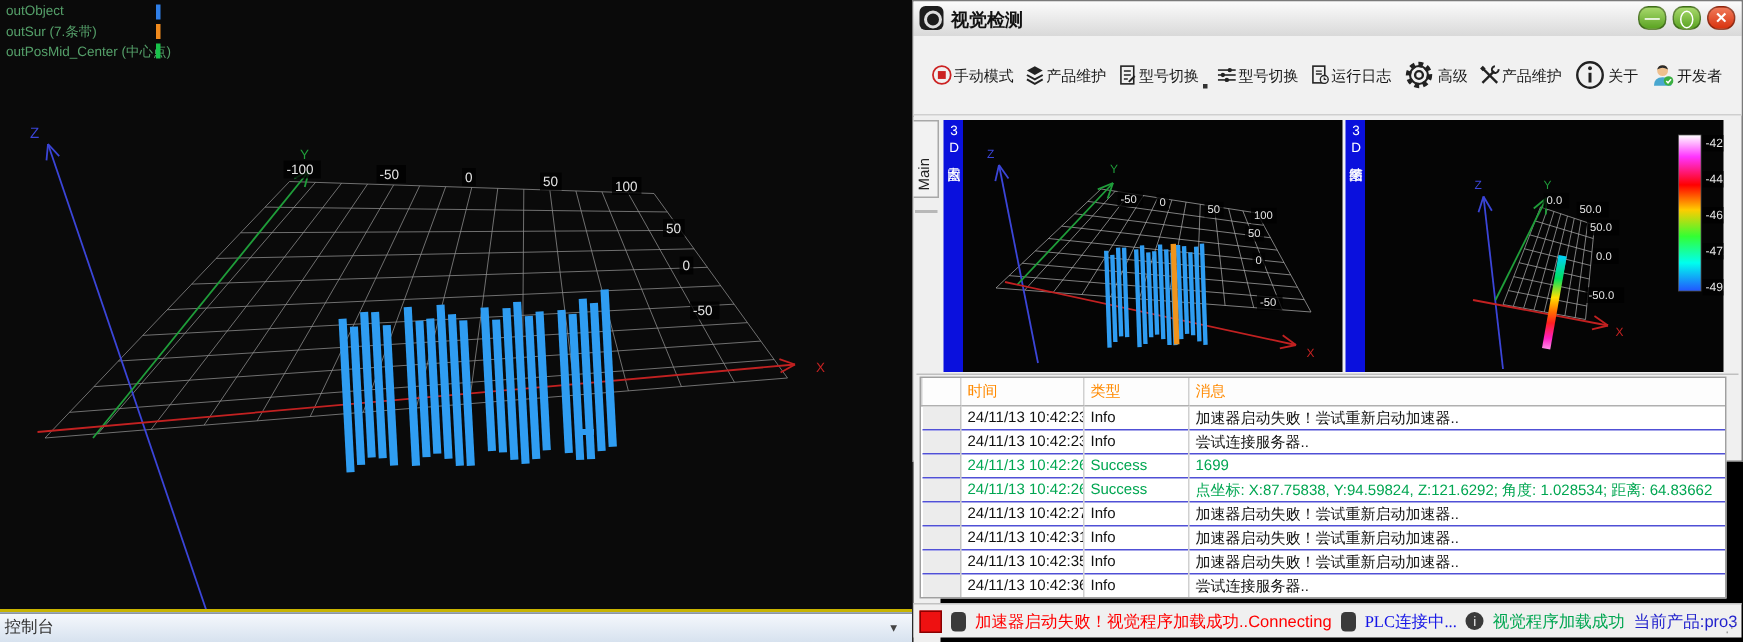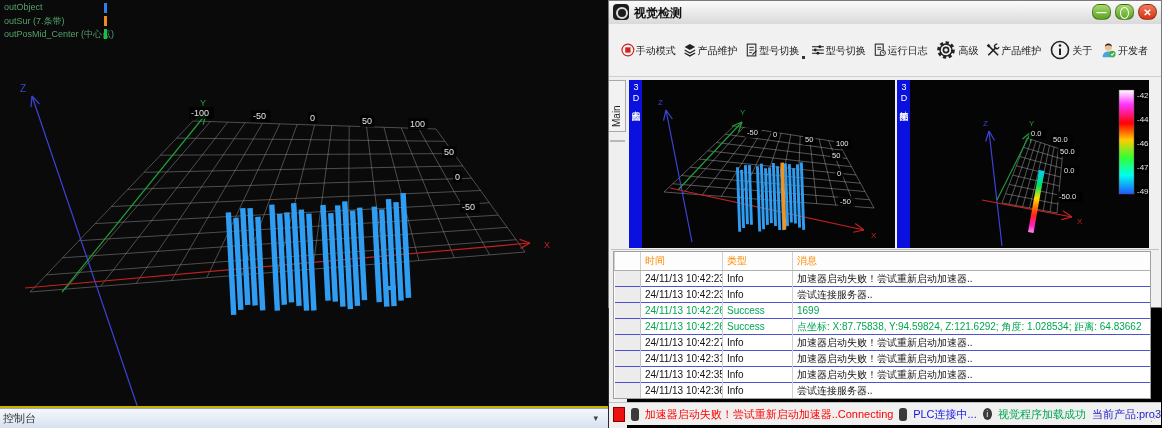--- a/index.html
+++ b/index.html
@@ -71,21 +71,21 @@
   table.log tr.ok td{color:#00a651;}
   table.log tr.ok td.g{color:#111;}
 
   .statusbar{position:absolute;left:0;top:401px;width:100%;height:23px;background:#f0f0f0;
     border-top:1px solid #c2c2c2;display:flex;align-items:center;font-size:11px;gap:6px;
     padding-left:4px;box-sizing:border-box;white-space:nowrap;}
   .alarm-sq{width:13px;height:13px;background:#ee1111;border:1px solid #8a0000;}
   .dev-ic{width:10px;height:13px;background:#3a3a3a;border-radius:3px;display:inline-block;}
   .circ-ic{width:12px;height:12px;background:#3a3a3a;border-radius:50%;color:#eee;font-size:9px;
     line-height:12px;text-align:center;display:inline-block;}
-  .st-red{color:#f00;} .st-blue{color:#1414e6;} .st-green{color:#00a651;} .st-prod{color:#2222cc;}
+  .st-red{color:#f00;} .st-blue{color:#1414e6;font-family:Liberation Serif, serif;} .st-green{color:#00a651;} .st-prod{color:#2222cc;}
   .grip{position:absolute;right:2px;bottom:2px;font-size:9px;color:#999;}
 </style>
 </head>
 <body>
 
 <div id="left-pane">
   <svg id="left-scene" width="608" height="406">
       <line x1="193" y1="121" x2="30" y2="292" stroke="#8f8f8f" stroke-width="0.6" opacity="0.85"></line>
       <line x1="210.35714285714286" y1="121.57142857142857" x2="65.35714285714286" y2="289.14285714285717" stroke="#8f8f8f" stroke-width="0.6" opacity="0.85"></line>
       <line x1="227.71428571428572" y1="122.14285714285714" x2="100.71428571428571" y2="286.2857142857143" stroke="#8f8f8f" stroke-width="0.6" opacity="0.85"></line>
@@ -507,21 +507,21 @@
         <td>Info</td>
         <td>尝试连接服务器..</td>
       </tr>
     </tbody>
       </table>
   </div>
 
   <div class="statusbar">
     <span class="alarm-sq"></span>
     <span class="dev-ic"></span>
-    <span class="st-red">加速器启动失败！尝试重新启动加速器..Connecting</span>
+    <span class="st-red">加速器启动失败！视觉程序加载成功..Connecting</span>
     <span class="dev-ic"></span>
     <span class="st-blue">PLC连接中...</span>
     <span class="circ-ic">i</span>
     <span class="st-green">视觉程序加载成功</span>
     <span class="st-prod">当前产品:pro3</span>
     <span class="grip">⋰</span>
   </div>
 </div>
 
 </body></html>

